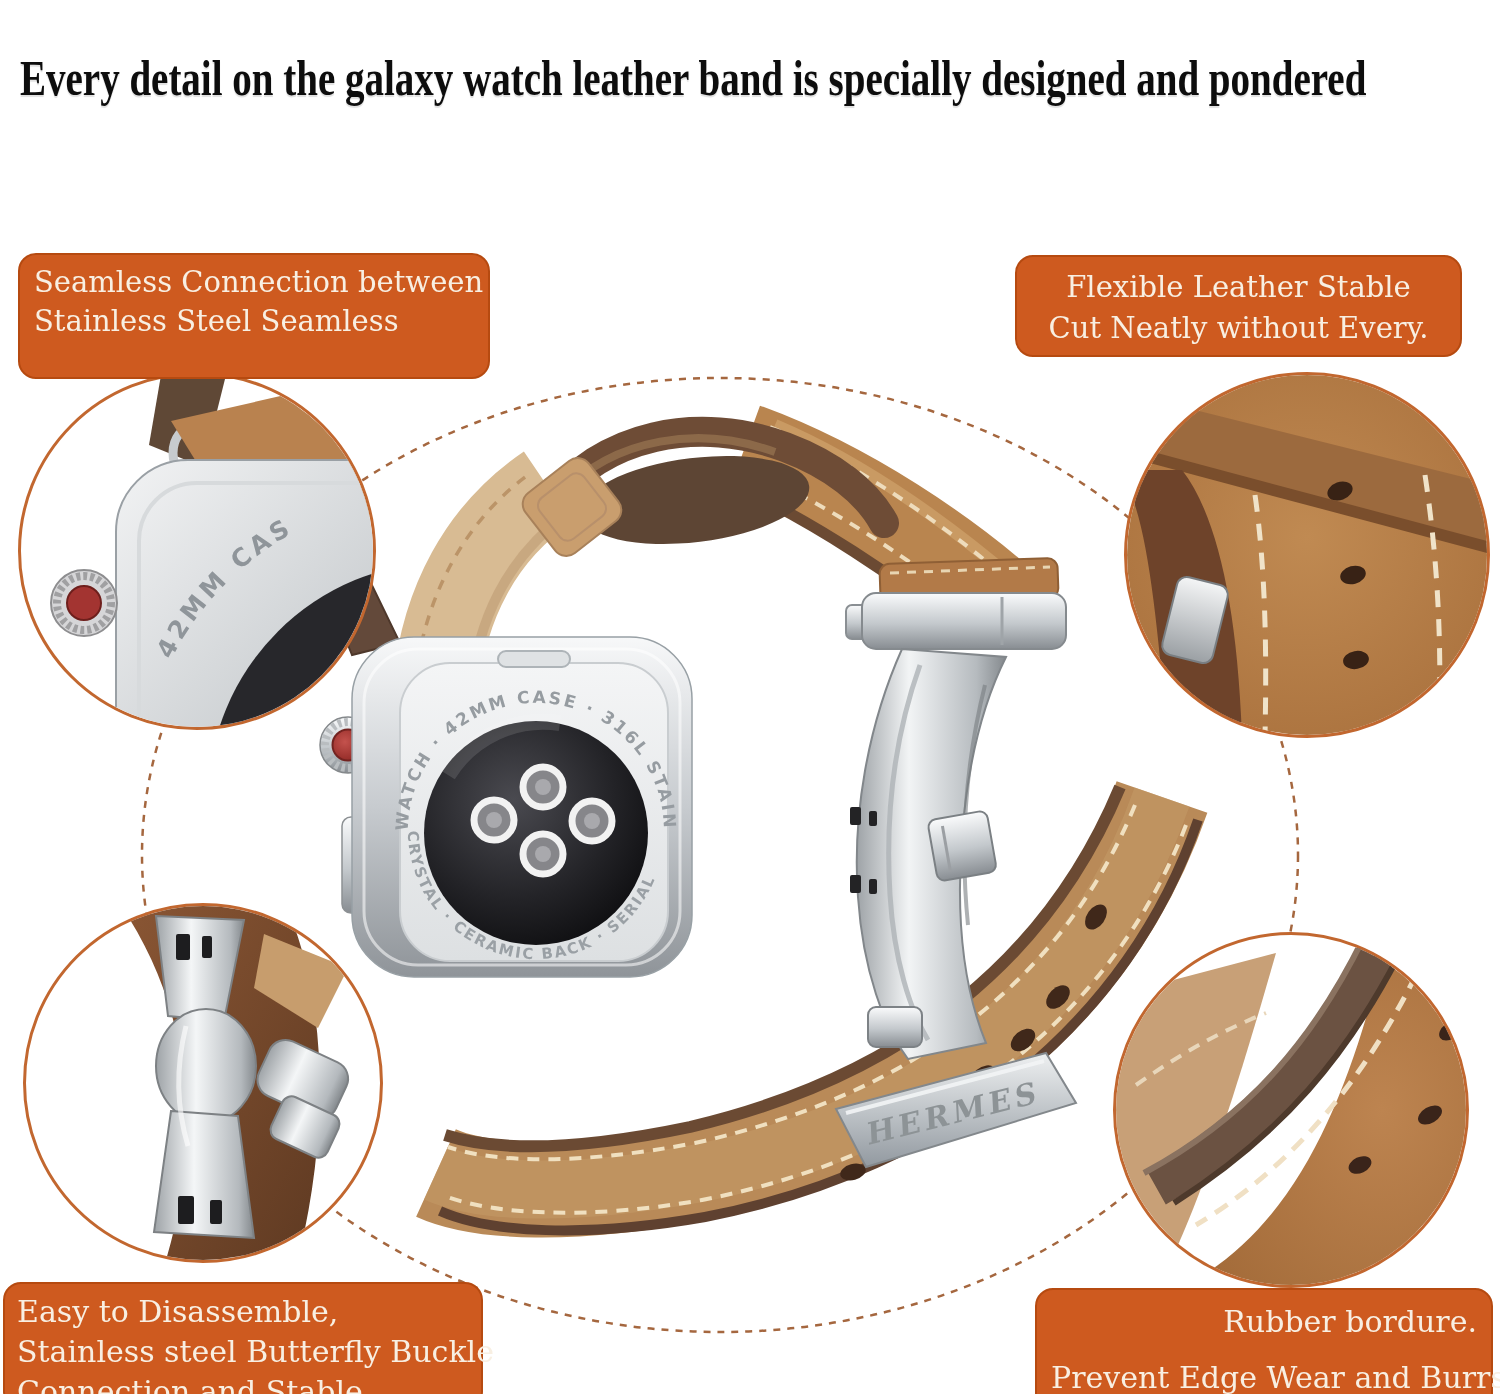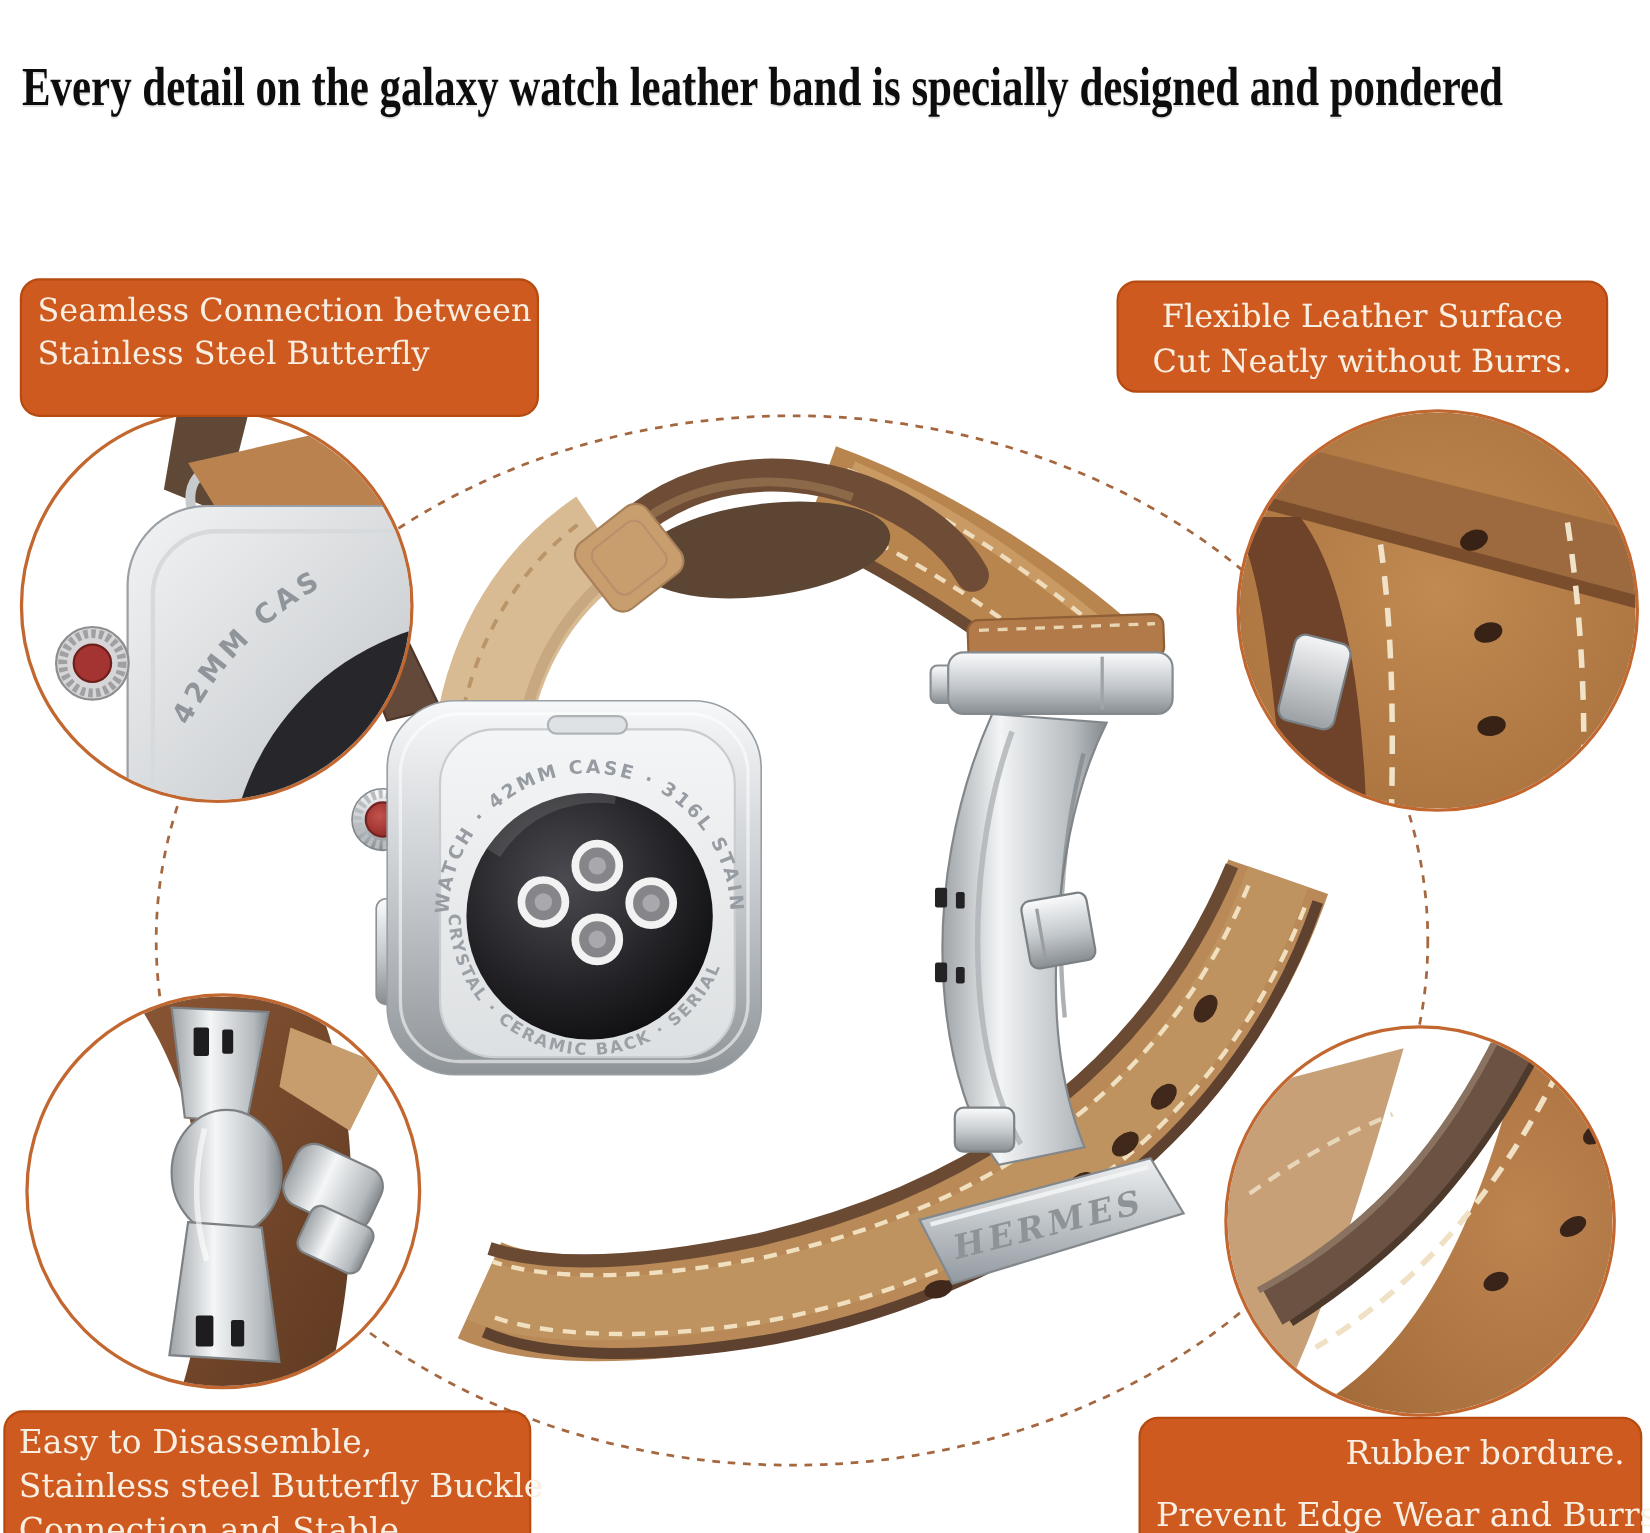--- a/index.html
+++ b/index.html
@@ -300,26 +300,26 @@
       <g fill="#3a241a">
         <ellipse cx="314" cy="180" rx="13" ry="8" transform="rotate(-30 314 180)"></ellipse>
         <ellipse cx="244" cy="230" rx="12" ry="8" transform="rotate(-25 244 230)"></ellipse>
         <ellipse cx="334" cy="96" rx="12" ry="8" transform="rotate(-35 334 96)"></ellipse>
       </g>
     </svg>
   </div>
 
   <div class="callout" id="callout-top-left">
     <div class="line">Seamless Connection between</div>
-    <div class="line">Stainless Steel Butterfly</div>
+    <div class="line">Stainless Steel Seamless</div>
   </div>
 
   <div class="callout" id="callout-top-right">
-    <div class="line">Flexible Leather Surface</div>
-    <div class="line">Cut Neatly without Burrs.</div>
+    <div class="line">Flexible Leather Stable</div>
+    <div class="line">Cut Neatly without Every.</div>
   </div>
 
   <div class="callout" id="callout-bottom-left">
     <div class="line">Easy to Disassemble,</div>
     <div class="line">Stainless steel Butterfly Buckle</div>
     <div class="line">Connection and Stable.</div>
   </div>
 
   <div class="callout" id="callout-bottom-right">
     <div class="line">Rubber bordure.</div>

